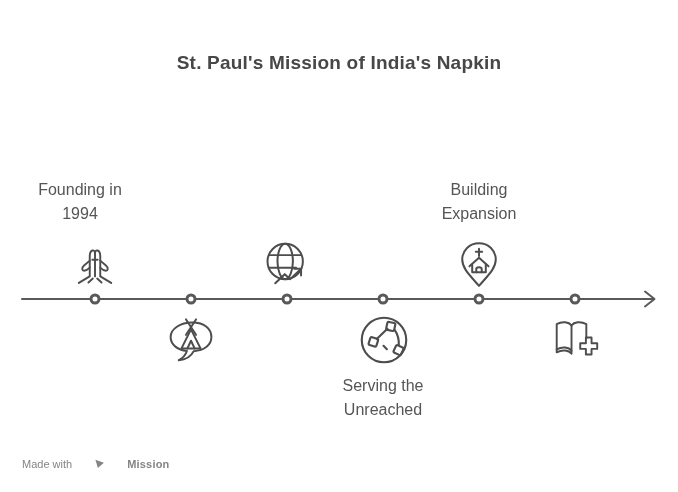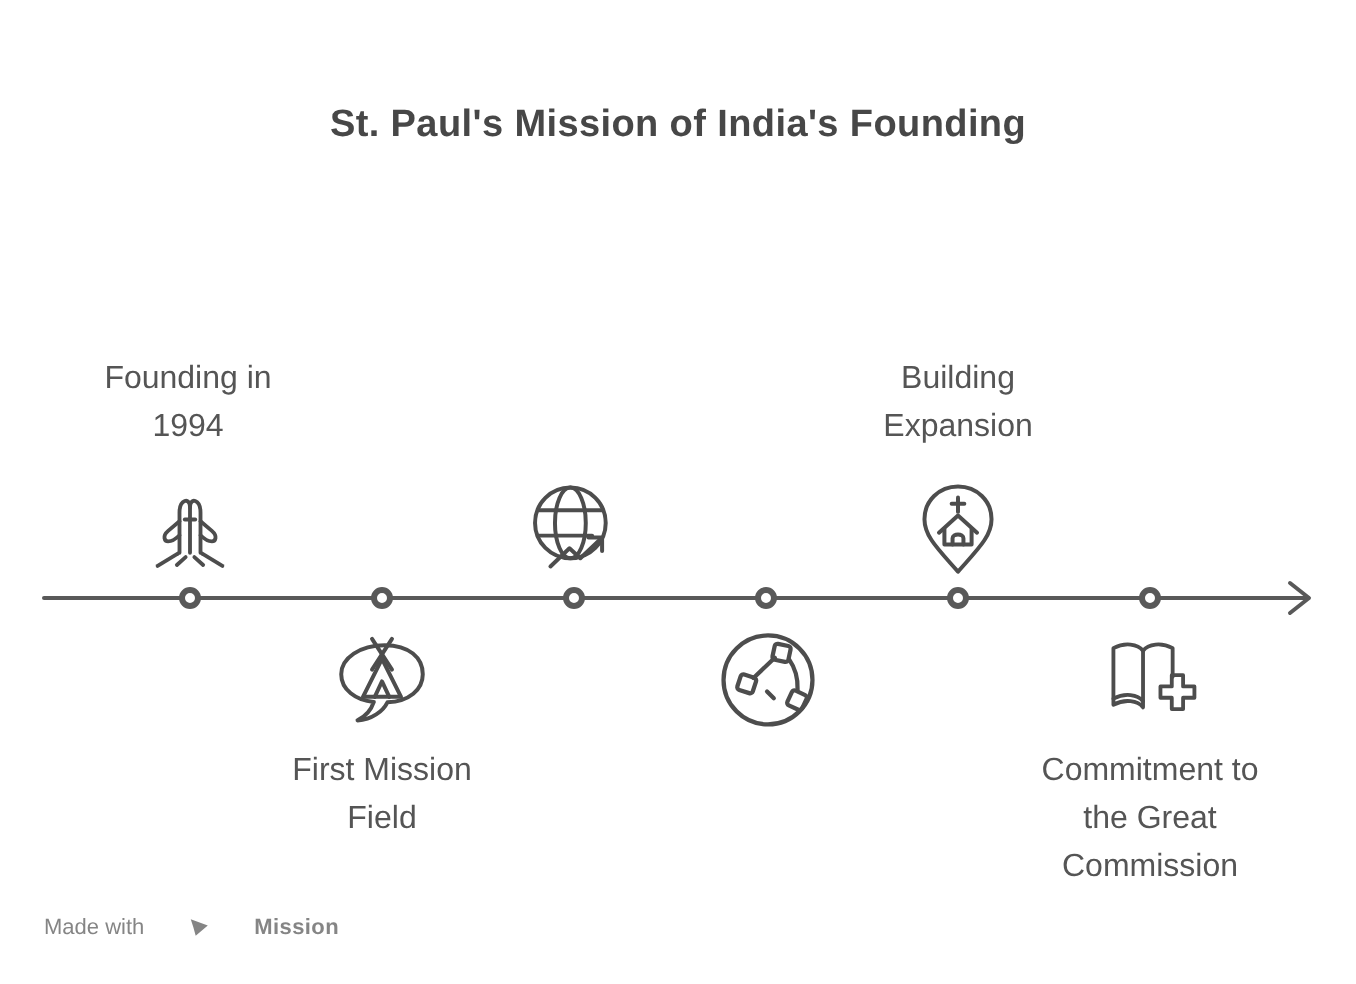--- a/index.html
+++ b/index.html
@@ -34,34 +34,34 @@
     font-size:11px;color:var(--c-watermark);
   }
   .watermark .brand{font-weight:700;letter-spacing:.2px;}
   .wm-icon svg{display:block;}
 </style>
 </head>
 <body>
 
 <div class="canvas">
 
-  <div class="title">St. Paul's Mission of India's Founding</div>
+  <div class="title">St. Paul's Mission of India's Napkin</div>
 
   <svg class="axis" width="678" height="492" viewBox="0 0 678 492">
     <path class="rail" d="M22 299 H654"></path>
     <path class="rail" d="M645 291.5 L654.5 299 L645 306.5"></path>
     <circle class="dot" cx="95" cy="299" r="4"></circle>
     <circle class="dot" cx="191" cy="299" r="4"></circle>
     <circle class="dot" cx="287" cy="299" r="4"></circle>
     <circle class="dot" cx="383" cy="299" r="4"></circle>
     <circle class="dot" cx="479" cy="299" r="4"></circle>
     <circle class="dot" cx="575" cy="299" r="4"></circle>
   </svg>
 
-  <div class="label lbl-above" style="left:44px;width:100px;">Founding in 1994</div>
+  <div class="label lbl-above" style="left:30px;width:100px;">Founding in 1994</div>
   <div class="icon" style="left:67px;top:237px;">
     <svg width="56" height="56" viewBox="0 0 64 64">
       <path d="M26 45 V22 C26 14.5 32 13 32 19 V45"></path>
       <path d="M38 45 V22 C38 14.5 32 13 32 19"></path>
       <path d="M29 26 H35"></path>
       <path d="M26 27 L19.5 32.5 C16 35.5 17.5 38.5 19.5 38.5 C21 38.5 23.5 37.5 26 35"></path>
       <path d="M38 27 L44.5 32.5 C48 35.5 46.5 38.5 44.5 38.5 C43 38.5 40.5 37.5 38 35"></path>
       <path d="M25 45.5 L13.5 52.5"></path>
       <path d="M29.5 47.5 L24.5 52"></path>
       <path d="M39 45.5 L50.5 52.5"></path>
@@ -71,21 +71,20 @@
 
   <div class="icon" style="left:162px;top:309px;">
     <svg width="58" height="58" viewBox="0 0 64 64">
       <path d="M33.5 15 C20 15 9.5 22 9.5 31 C9.5 39.5 17.5 45.5 27.5 46.3 C26 50.8 22.5 54.5 18.5 56.5 C26.5 56 32.5 51.5 35 46.5 C47 46 54.5 39.5 54.5 31 C54.5 22 47 15 33.5 15 Z"></path>
       <path d="M26.5 11.5 L37.5 28.5"></path>
       <path d="M37.5 11.5 L26.5 28.5"></path>
       <path d="M21.5 43.5 L32 22.5 L42.5 43.5 Z"></path>
       <path d="M28 43.5 L32 35 L36 43.5"></path>
     </svg>
   </div>
-  <div class="label lbl-below" style="left:141px;width:100px;">First Mission Field</div>
 
   <div class="icon" style="left:258px;top:237px;">
     <svg width="58" height="58" viewBox="0 0 64 64">
       <circle cx="30" cy="27" r="19.5"></circle>
       <ellipse cx="30" cy="27" rx="8.5" ry="19.5"></ellipse>
       <path d="M12.5 20 H47.5"></path>
       <path d="M12 34 H42"></path>
       <polyline points="19,51 29.5,41 35.5,46.5 47,35.5"></polyline>
       <path d="M40 35 H47.5 V42.5"></path>
     </svg>
@@ -95,20 +94,21 @@
     <svg width="58" height="58" viewBox="0 0 60 60">
       <circle cx="30" cy="31" r="23"></circle>
       <rect x="-4.2" y="-4.2" width="8.4" height="8.4" rx="1.5" transform="translate(19 33) rotate(18)"></rect>
       <rect x="-4.2" y="-4.2" width="8.4" height="8.4" rx="1.5" transform="translate(37 17) rotate(12)"></rect>
       <rect x="-4.2" y="-4.2" width="8.4" height="8.4" rx="1.5" transform="translate(45 41.5) rotate(25)"></rect>
       <path d="M22.5 30 L33.5 19.5"></path>
       <path d="M41 20.5 C44.5 25.5 45.5 31 45.3 36"></path>
       <path d="M29.5 37 L33 40.5"></path>
     </svg>
   </div>
+  <div class="label lbl-below" style="left:336px;width:94px;">Serving the Unreached</div>
 
   <div class="label lbl-above" style="left:433px;width:92px;">Building Expansion</div>
   <div class="icon" style="left:450px;top:236px;">
     <svg width="58" height="58" viewBox="0 0 64 64">
       <path d="M32 8 C21.5 8 13.5 16 13.5 26 C13.5 35.5 21 42.5 32 55 C43 42.5 50.5 35.5 50.5 26 C50.5 16 42.5 8 32 8 Z"></path>
       <path d="M32 22 V14"></path>
       <path d="M28.5 17.5 H35.5"></path>
       <path d="M21.5 33.5 L32 24 L42.5 33.5"></path>
       <path d="M24.5 31.5 V40 H39.5 V31.5"></path>
       <path d="M29 40 V36.5 C29 33.8 35 33.8 35 36.5 V40"></path>
@@ -116,21 +116,20 @@
   </div>
 
   <div class="icon" style="left:547px;top:311px;">
     <svg width="56" height="54" viewBox="0 0 64 62">
       <path d="M11 15 C17.5 11.5 25 12.5 28 16.5 L28 45.5 C25 41.5 17.5 40.5 11 44 Z"></path>
       <path d="M11 44 V47.5 C17.5 44 25 45 28 49 V45.5"></path>
       <path d="M28 16.5 C31 12.5 38.5 11.5 45 15 V31.5"></path>
       <path d="M44.5 30.5 H51 V37 H57.5 V43.5 H51 V50 H44.5 V43.5 H38 V37 H44.5 Z"></path>
     </svg>
   </div>
-  <div class="label lbl-below" style="left:513px;width:124px;">Commitment to the Great Commission</div>
 
   <div class="watermark">
     <span>Made with</span>
     <span class="wm-icon">
       <svg width="11" height="11" viewBox="0 0 12 12">
         <path d="M1.5 1.8 L10.8 5.2 L4.2 10.8 C3.4 7.8 2.6 4.8 1.5 1.8 Z" fill="#858585" stroke="none"></path>
       </svg>
     </span>
     <span class="brand">Mission</span>
   </div>

